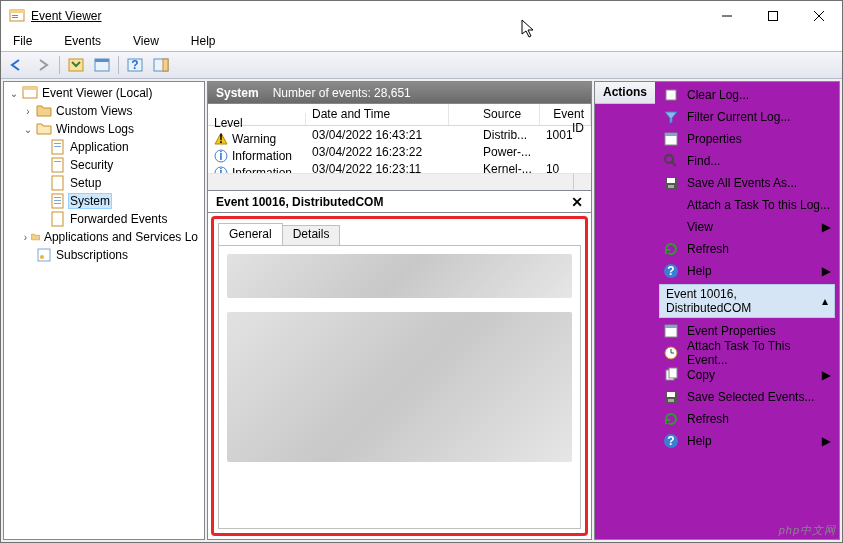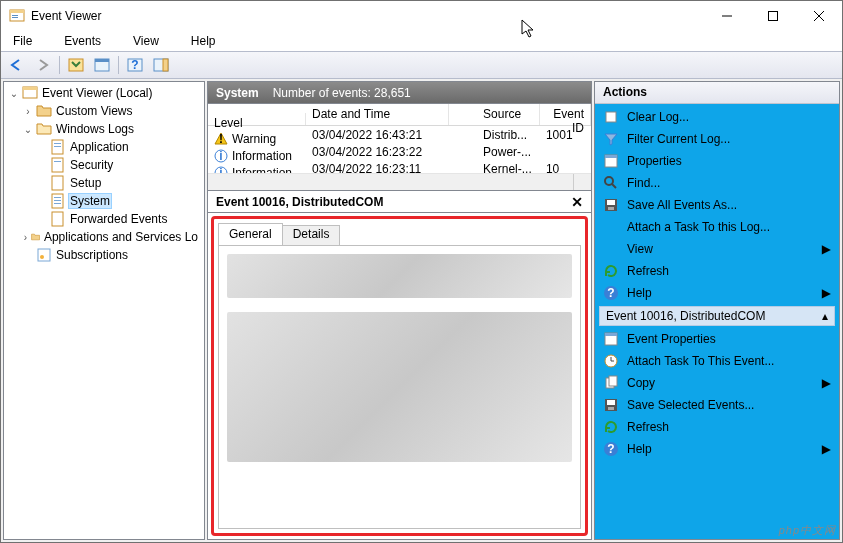--- a/index.html
+++ b/index.html
@@ -1,18 +1,18 @@
 <!DOCTYPE html>
 <html><head>
 <meta charset="utf-8">
 <style>
   * { box-sizing: border-box; font-family: "Segoe UI", Tahoma, sans-serif; font-size: 12px; }
   body { margin: 0; background: #fff; width: 843px; height: 543px; border: 1px solid #707070; display: flex; flex-direction: column; overflow: hidden; position: relative; }
   
-  .titlebar { height: 30px; display: flex; align-items: center; padding: 0 0 0 8px; }
+  .titlebar { height: 30px; display: flex; align-items: center; padding: 0 0 0 8px; text-decoration: underline; }
   .titlebar .appicon { width: 16px; height: 16px; margin-right: 6px; }
   .titlebar .title { flex: 1; }
   .winbtn { width: 46px; height: 30px; display: flex; align-items: center; justify-content: center; }
 
   .menubar { height: 20px; display: flex; padding: 0 4px; gap: 16px; align-items: center; }
   .menuitem { padding: 2px 8px; }
 
   .toolbar { height: 28px; background: linear-gradient(#f5f6fa, #e4e6ef); border-top: 1px solid #b6bccc; border-bottom: 1px solid #b6bccc; display: flex; align-items: center; padding: 0 4px; gap: 2px; }
   .tbtn { width: 24px; height: 22px; border: 1px solid transparent; display: flex; align-items: center; justify-content: center; border-radius: 2px; }
   .sep { width: 1px; height: 18px; background: #b6bccc; margin: 0 2px; }
@@ -43,21 +43,21 @@
   .detail-hdr { background: #fff; border: 1px solid #828790; border-top: none; height: 22px; display: flex; align-items: center; padding: 0 8px; font-weight: 600; }
   .detail-hdr .x { margin-left: auto; font-weight: bold; font-size: 14px; }
   .detail-body { flex: 1; background: #fff; border: 1px solid #828790; border-top: none; padding: 3px; }
   .redbox { border: 3px solid #e8262a; border-radius: 4px; height: 100%; padding: 4px; display: flex; flex-direction: column; }
   .tabs { display: flex; height: 22px; }
   .tab { padding: 3px 10px 0 10px; background: #fff; border: 1px solid #bfbfbf; border-bottom: none; margin-right: -1px; }
   .tab.inactive { background: #f0f0f0; margin-top: 2px; padding-top: 1px; }
   .tabpage { flex: 1; border: 1px solid #bfbfbf; background: #fff; padding: 8px; position: relative; }
   .blurbox { background: linear-gradient(135deg,#e2e2e2,#c8c8c8,#e6e6e6); border-radius: 2px; filter: blur(.3px); }
 
-  .actions-pane { width: 246px; background: #0ea5e9; border: 1px solid #828790; margin: 2px 2px 2px 1px; display: flex; flex-direction: column; }
+  .actions-pane { width: 246px; background: #a21caf; border: 1px solid #828790; margin: 2px 2px 2px 1px; display: flex; flex-direction: row; }
   .actions-title { background: linear-gradient(#f5f6fa, #e4e6ef); height: 22px; padding: 3px 8px; border-bottom: 1px solid #c0c4ce; font-weight: 600; }
   .actions-list { flex: 1; overflow-y: scroll; padding: 2px 4px; }
   .actions-sep { background: #d6e5f5; border: 1px solid #b5cce5; padding: 2px 6px; margin: 2px 0; font-weight: 400; display: flex; align-items: center; }
   .actions-sep .arrow { margin-left: auto; }
   .act-item { display: flex; align-items: center; height: 22px; padding: 0 4px; gap: 8px; }
   .act-item .aicon { width: 16px; height: 16px; display: flex; align-items: center; justify-content: center; }
   .act-item .sub { margin-left: auto; }
   .indent-icon { width: 16px; }
   
   .cursor { position: absolute; left: 520px; top: 18px; pointer-events: none; }

